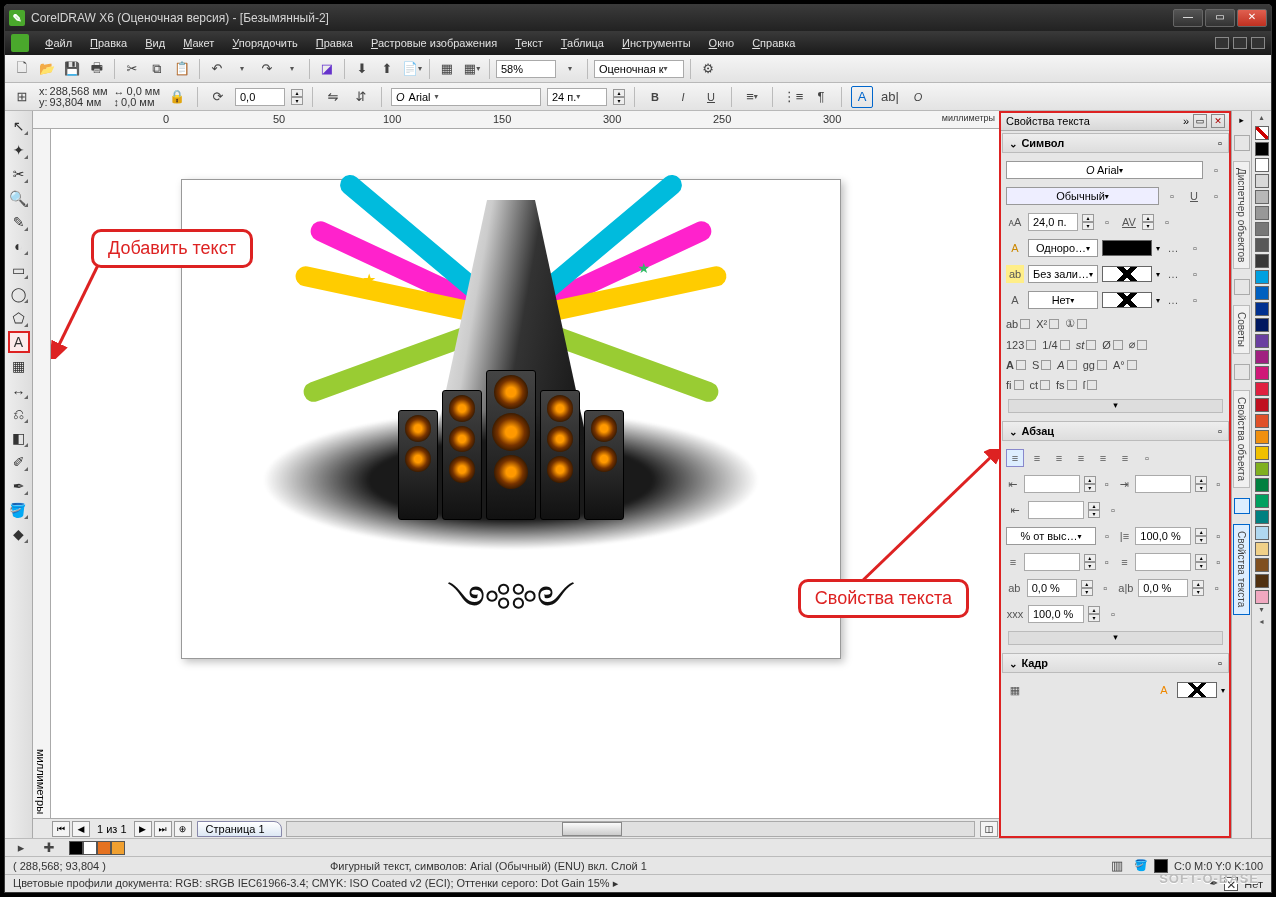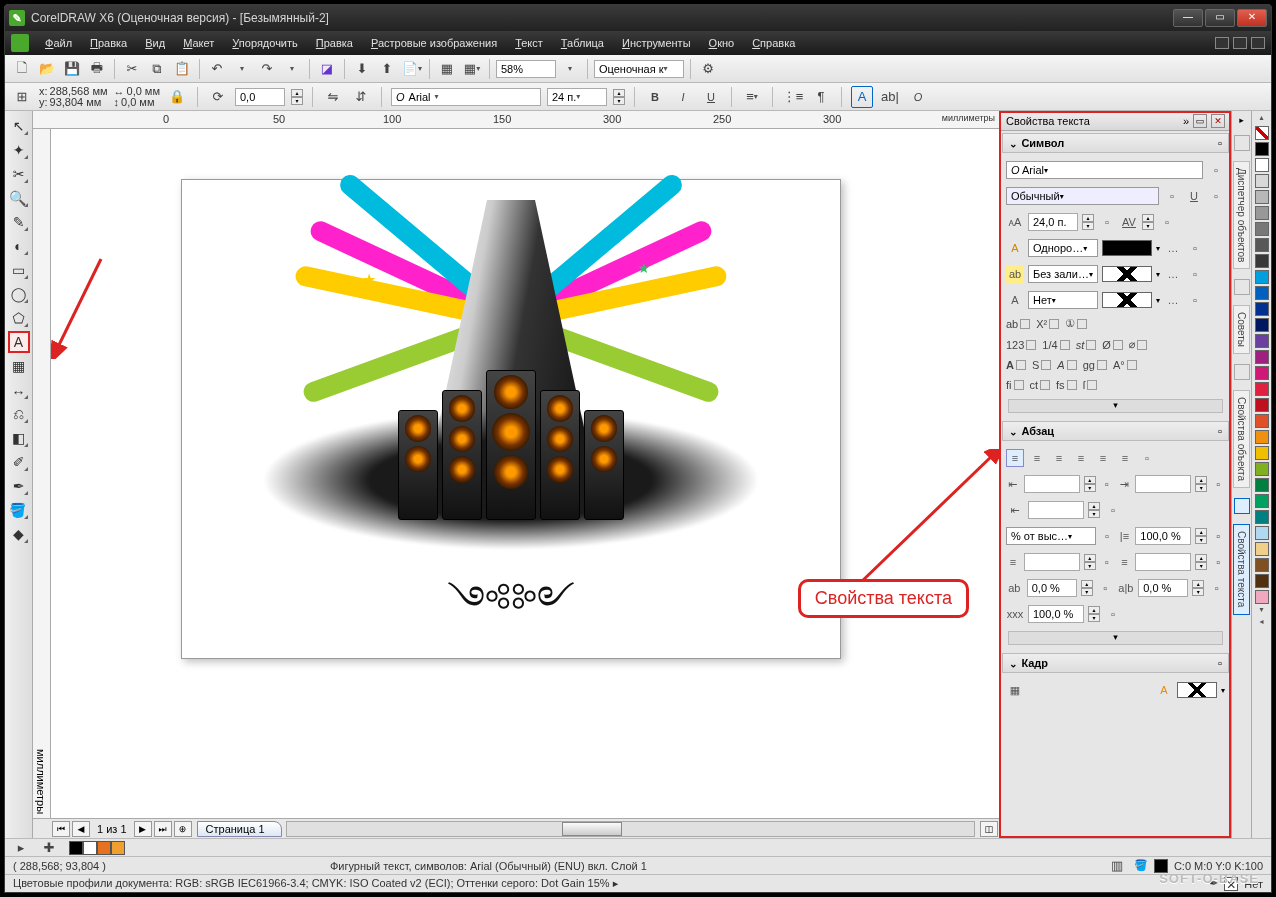--- a/index.html
+++ b/index.html
@@ -79,21 +79,21 @@
 .pagenav .thumb{position:absolute;left:40%;width:60px;height:100%;background:linear-gradient(#fafafa,#ccc);border:1px solid #888;}
 
 
 .docker { width: 232px; background: #e6e6e6; border-left: 1px solid #aaa; display: flex; flex-direction: column; outline:2px solid #d22; outline-offset:-2px;}
 .docker-title { height: 20px; background: linear-gradient(#f0f0f0,#d8d8d8); border-bottom: 1px solid #aaa; display: flex; align-items: center; padding: 0 6px; font-size: 11px; gap:4px;}
 .docker-title .dbtn{width:14px;height:14px;border:1px solid #888;text-align:center;line-height:12px;font-size:9px;}
 .section-h { height: 20px; background: linear-gradient(#eee,#ddd); border: 1px solid #bbb; display: flex; align-items: center; padding: 0 6px; font-weight: bold; gap:4px; margin:2px;}
 .section-h::before{content:"⌃";font-size:10px;transform:rotate(180deg);display:inline-block;}
 .section-body { padding: 4px 6px; display: flex; flex-direction: column; gap: 4px; }
 .drow { display: flex; align-items: center; gap: 4px; height: 22px; }
-.dsel { flex: 1; height: 18px; border: 1px solid #999; background: #fff; padding: 0 4px; display:flex;align-items:center;justify-content:flex-start;}
+.dsel { flex: 1; height: 18px; border: 1px solid #999; background: #fff; padding: 0 4px; display:flex;align-items:center;justify-content:center;}
 .dsel::after{content:"▾";font-size:8px;}
 .dico { width: 18px; height: 18px; display:inline-flex;align-items:center;justify-content:center;font-size:11px;color:#555;}
 .swatch-strip{width:50px;height:16px;border:1px solid #666;background:#000;}
 .swatch-strip.x{background:#fff;position:relative;}
 .swatch-strip.x::after{content:"";position:absolute;inset:0;background:linear-gradient(45deg,transparent 45%,#000 45%,#000 55%,transparent 55%),linear-gradient(-45deg,transparent 45%,#000 45%,#000 55%,transparent 55%);}
 .optrow { display:flex; gap:6px; padding:2px 0;}
 .optrow .opt{display:flex;align-items:center;gap:2px;font-size:11px;color:#444;}
 .optrow .opt .box{width:10px;height:10px;border:1px solid #999;}
 .collapse-bar{height:14px;background:#ddd;border:1px solid #bbb;text-align:center;font-size:9px;margin:2px;}
 
@@ -328,20 +328,21 @@
                   </div>
                 <div class="spk" style="height:110px">
                     <div class="cone"></div>
                     <div class="cone"></div>
                   </div>
               </div>
               <div class="swirl">༺༻</div>
             </div>
           </div>
 
+          <div class="callout" style="left:40px;top:100px">Добавить текст</div>
           <svg class="arrow-line" style="left:0;top:120px" width="60" height="110">
             <defs>
                 <marker id="ah1" markerWidth="10" markerHeight="10" refX="2" refY="3" orient="auto">
                   <path d="M0,0 L0,6 L8,3 z" fill="#d22"></path>
                 </marker>
               </defs>
             <line x1="50" y1="10" x2="6" y2="100" stroke="#d22" stroke-width="3" marker-end="url(#ah1)"></line>
           </svg>
 
           <div class="callout" style="right:30px;top:450px">Свойства текста</div>

